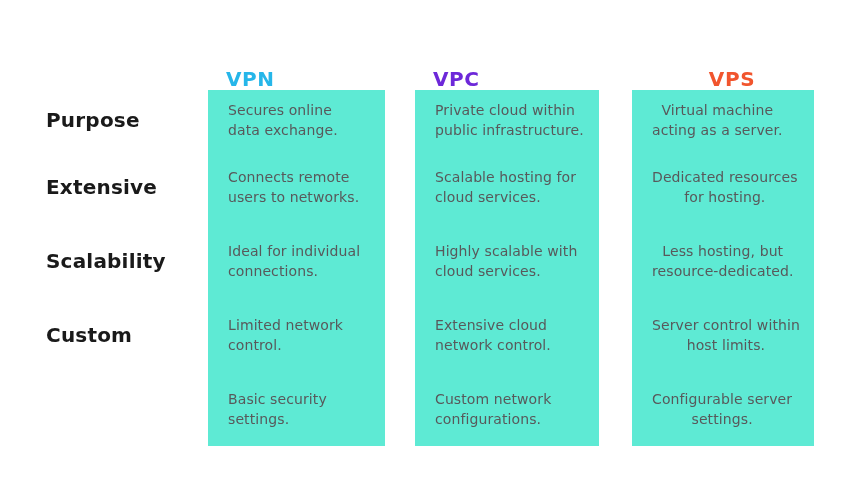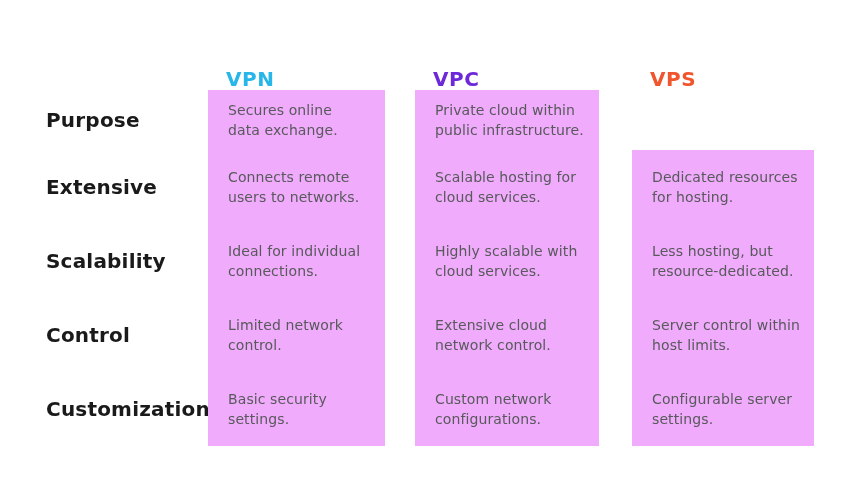--- a/index.html
+++ b/index.html
@@ -20,21 +20,21 @@
     left: 46px;
     top: 38px;
     display: grid;
     grid-template-columns: 162px 177px 30px 184px 33px 182px;
     grid-template-rows: 22px 60px 74px 74px 74px 74px;
     margin-top: 30px;
   }
   .c1 { grid-column: 1; }
   .c2 { grid-column: 2; }
   .c4 { grid-column: 4; }
-  .c6 { grid-column: 6; }
+  .c6 { grid-column: 6; text-align: center; }
   .hr { grid-row: 1; }
   .r0 { grid-row: 2; }
   .r1 { grid-row: 3; }
   .r2 { grid-row: 4; }
   .r3 { grid-row: 5; }
   .r4 { grid-row: 6; }
   .hdr {
     font-size: 20px;
     font-weight: 700;
     letter-spacing: 0.6px;
@@ -42,21 +42,21 @@
     padding-left: 18px;
   }
   .rowlabel {
     align-self: center;
     font-size: 20px;
     font-weight: 700;
     color: #1a1a1a;
     letter-spacing: 0.2px;
   }
   .cell {
-    background: #f0abfc;
+    background: #5eead4;
     color: #58595b;
     font-size: 14px;
     line-height: 20px;
     letter-spacing: 0.1px;
     display: flex;
     align-items: center;
     padding: 0 14px 0 20px;
     white-space: pre-line;
     box-sizing: border-box;
   }
@@ -69,46 +69,47 @@
 
     <div class="hdr hr c2" style="color: rgb(38, 182, 233);">VPN</div>
     <div class="hdr hr c4" style="color: #6d28d9;">VPC</div>
     <div class="hdr hr c6" style="color: rgb(241, 85, 46);">VPS</div>
 
     <div class="rowlabel r0 c1">Purpose</div>
     <div class="cell r0 c2">Secures online
 data exchange.</div>
     <div class="cell r0 c4">Private cloud within
 public infrastructure.</div>
+    <div class="cell r0 c6">Virtual machine
+acting as a server.</div>
 
     <div class="rowlabel r1 c1">Extensive</div>
     <div class="cell r1 c2">Connects remote
 users to networks.</div>
     <div class="cell r1 c4">Scalable hosting for
 cloud services.</div>
     <div class="cell r1 c6">Dedicated resources
 for hosting.</div>
 
     <div class="rowlabel r2 c1">Scalability</div>
     <div class="cell r2 c2">Ideal for individual
 connections.</div>
     <div class="cell r2 c4">Highly scalable with
 cloud services.</div>
     <div class="cell r2 c6">Less hosting, but
 resource-dedicated.</div>
 
-    <div class="rowlabel r3 c1">Control</div>
+    <div class="rowlabel r3 c1">Custom</div>
     <div class="cell r3 c2">Limited network
 control.</div>
     <div class="cell r3 c4">Extensive cloud
 network control.</div>
     <div class="cell r3 c6">Server control within
 host limits.</div>
 
-    <div class="rowlabel r4 c1">Customization</div>
     <div class="cell r4 c2">Basic security
 settings.</div>
     <div class="cell r4 c4">Custom network
 configurations.</div>
     <div class="cell r4 c6">Configurable server
 settings.</div>
 
   </div>
 </div>
 

